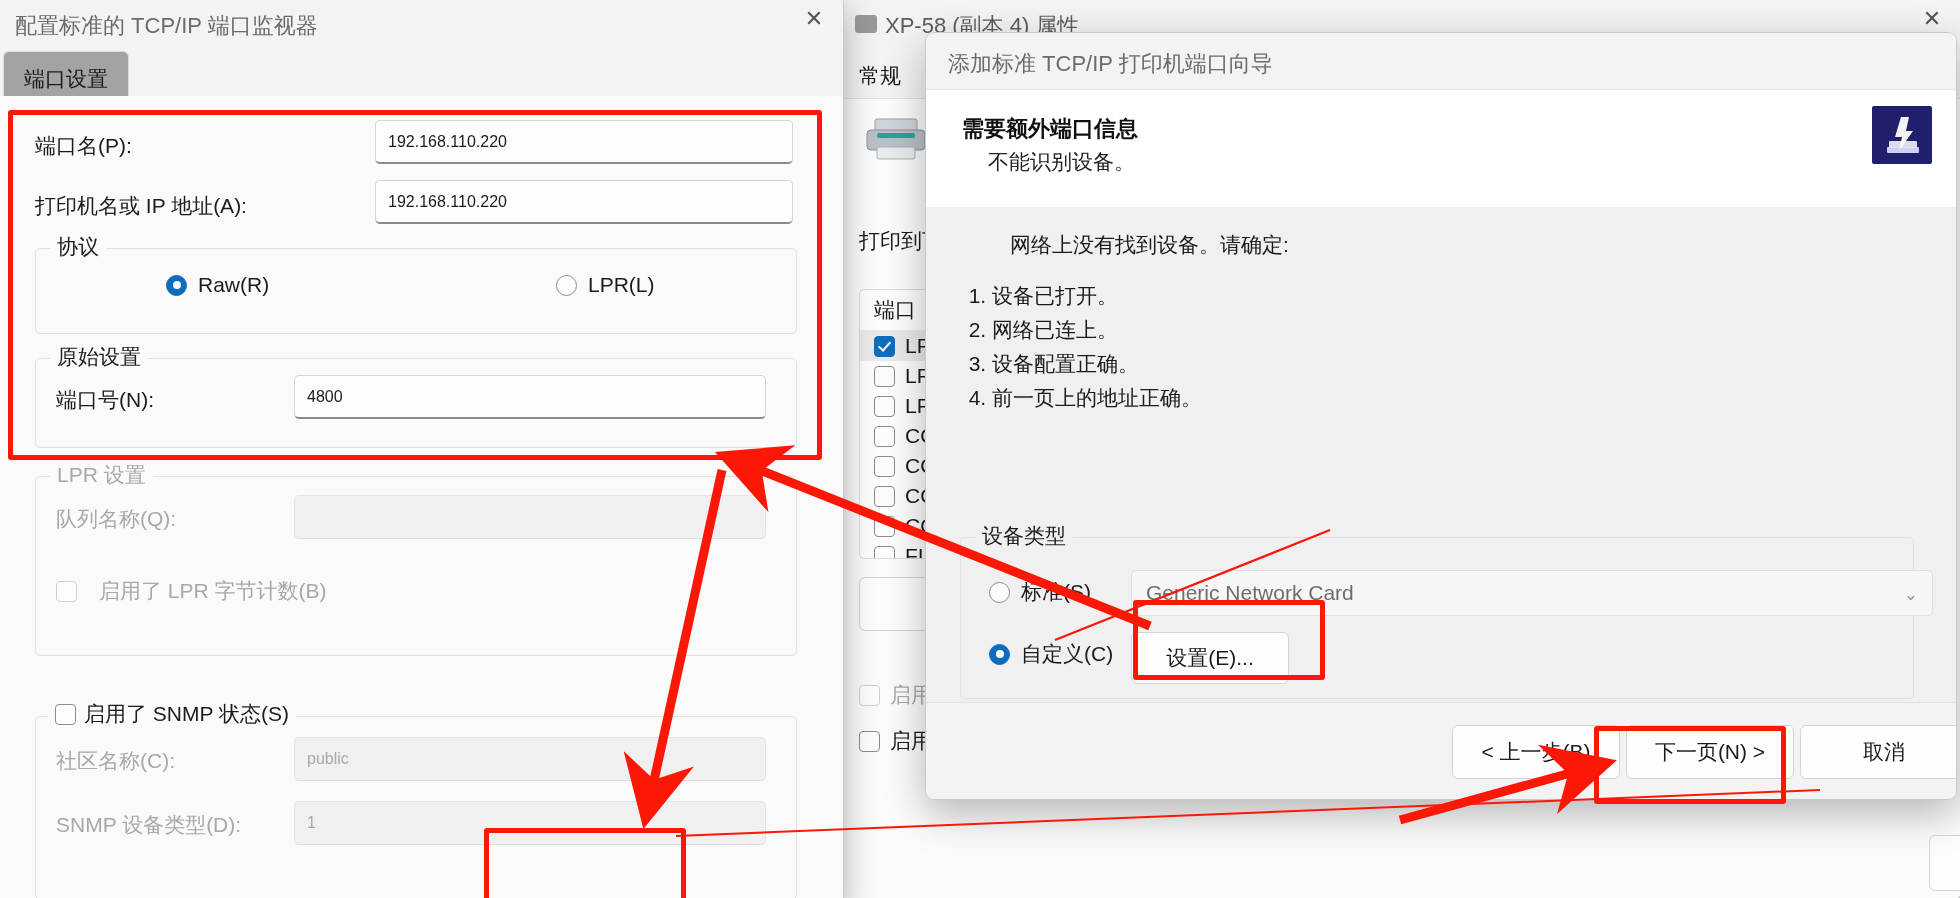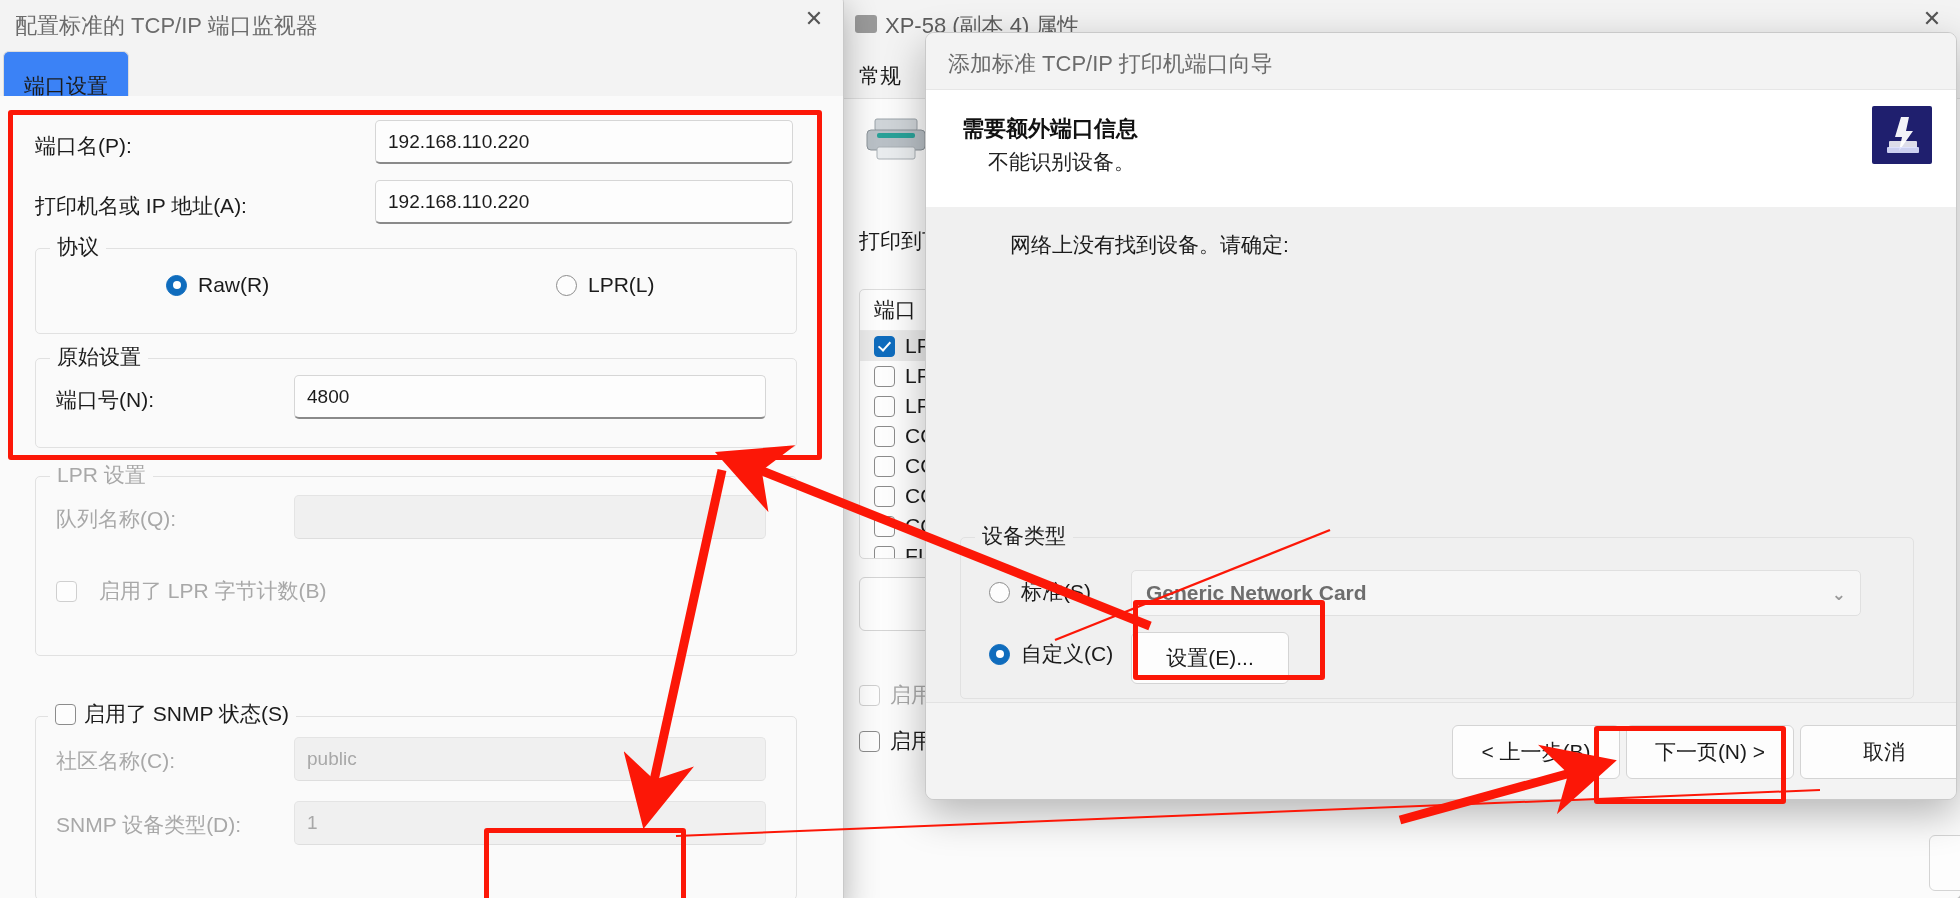--- a/index.html
+++ b/index.html
@@ -15,30 +15,30 @@
        box-shadow:0 12px 34px rgba(0,0,0,.30);overflow:hidden;}
   .titlebar{height:58px;position:relative;background:#f3f3f3;}
   .titlebar .tt{position:absolute;left:22px;top:16px;font-size:22px;color:#6b6b6b;white-space:nowrap;}
   .closebtn{position:absolute;right:0;top:0;width:58px;height:48px;display:flex;align-items:center;
             justify-content:center;color:#555;font-size:22px;font-weight:300;cursor:default;}
 
   
   #port-monitor{left:-8px;top:-6px;width:850px;height:912px;border-radius:9px;}
   #port-monitor .tabstrip{position:absolute;left:0;top:56px;height:46px;width:100%;
         border-bottom:1px solid #dcdcdc;background:#f3f3f3;}
-  #port-monitor .tab{position:absolute;left:10px;top:0;height:45px;padding:11px 20px;display:flex;align-items:center;
-        font-size:21px;color:#1b1b1b;background:#3b82f6;border:1px solid #dcdcdc;border-bottom:1px solid #fafafa;
+  #port-monitor .tab{position:absolute;left:10px;top:0;height:45px;padding:4px 20px;display:flex;align-items:center;
+        font-size:21px;color:#1b1b1b;background:#a3a3a3;border:1px solid #dcdcdc;border-bottom:1px solid #fafafa;
         border-radius:6px 6px 0 0;}
   .pane{position:absolute;left:0;top:101px;width:100%;bottom:0;background:#fafafa;}
 
   .row{position:absolute;display:flex;align-items:center;}
   .lbl{font-size:21px;color:#1b1b1b;white-space:nowrap;}
   .lbl.dim{color:#a8a8a8;}
   .tbox{background:#fdfdfd;border:1px solid #d6d6d6;border-bottom:2px solid #8a8a8a;border-radius:5px;
-        height:44px;display:flex;align-items:center;padding:0 12px;font-size:19px;color:#1b1b1b;box-sizing:border-box;}
+        height:44px;display:flex;align-items:center;padding:0 12px;font-size:16px;color:#1b1b1b;box-sizing:border-box;}
   .tbox.dis{background:#f0f0f0;border:1px solid #e4e4e4;border-bottom:1px solid #dedede;color:#a8a8a8;}
 
   .group{position:absolute;border:1px solid #e1e1e1;border-radius:5px;background:transparent;}
   .group>.cap{position:absolute;top:-16px;left:14px;background:#fafafa;padding:0 7px;font-size:21px;color:#1b1b1b;}
   .group>.cap.dim{color:#a8a8a8;}
   .group>.capchk{position:absolute;top:-17px;left:12px;background:#fafafa;padding:0 7px;display:flex;align-items:center;gap:8px;}
 
   .radio{width:21px;height:21px;border-radius:50%;border:1.6px solid #8c8c8c;background:#fdfdfd;box-sizing:border-box;
          display:inline-block;position:relative;flex:none;}
   .radio.on{border:1.6px solid #0f6cbd;background:#0f6cbd;}
@@ -184,29 +184,35 @@
       <svg width="46" height="44" viewBox="0 0 46 44">
         <path d="M22 4 L30 4 L27 18 L34 18 L20 38 L23 24 L16 24 Z" fill="#ffffff" opacity=".95"></path>
         <rect x="10" y="28" width="28" height="7" rx="1" fill="#ffffff" opacity=".85"></rect>
         <rect x="8" y="34" width="32" height="6" rx="1" fill="#dfe3ff" opacity=".9"></rect>
       </svg>
     </div>
   </div>
 
   <div class="wz-body">
     <div class="wz-p" style="left:36px;top:22px;margin-left:48px;">网络上没有找到设备。请确定:</div>
+    <ol class="wz-ol" style="left:36px;top:72px;">
+      <li>设备已打开。</li>
+      <li>网络已连上。</li>
+      <li>设备配置正确。</li>
+      <li>前一页上的地址正确。</li>
+    </ol>
 
     <div class="group" style="left:34px;top:330px;width:952px;height:160px;background:#f0f0f0;">
       <div class="cap" style="background:#f0f0f0;">设备类型</div>
 
       <div class="row" style="left:28px;top:40px;gap:11px;">
         <span class="radio"></span>
         <span class="lbl">标准(S)</span>
       </div>
-      <div class="combo" style="left:170px;top:32px;width:730px;font-weight:bold;">
+      <div class="combo" style="left:170px;top:32px;width:802px;">
         <span>Generic Network Card</span>
         <span class="cv">⌄</span>
       </div>
 
       <div class="row" style="left:28px;top:102px;gap:11px;">
         <span class="radio on"></span>
         <span class="lbl">自定义(C)</span>
       </div>
       <div class="btn" style="position:absolute;left:170px;top:94px;width:158px;height:52px;">设置(E)...</div>
     </div>

